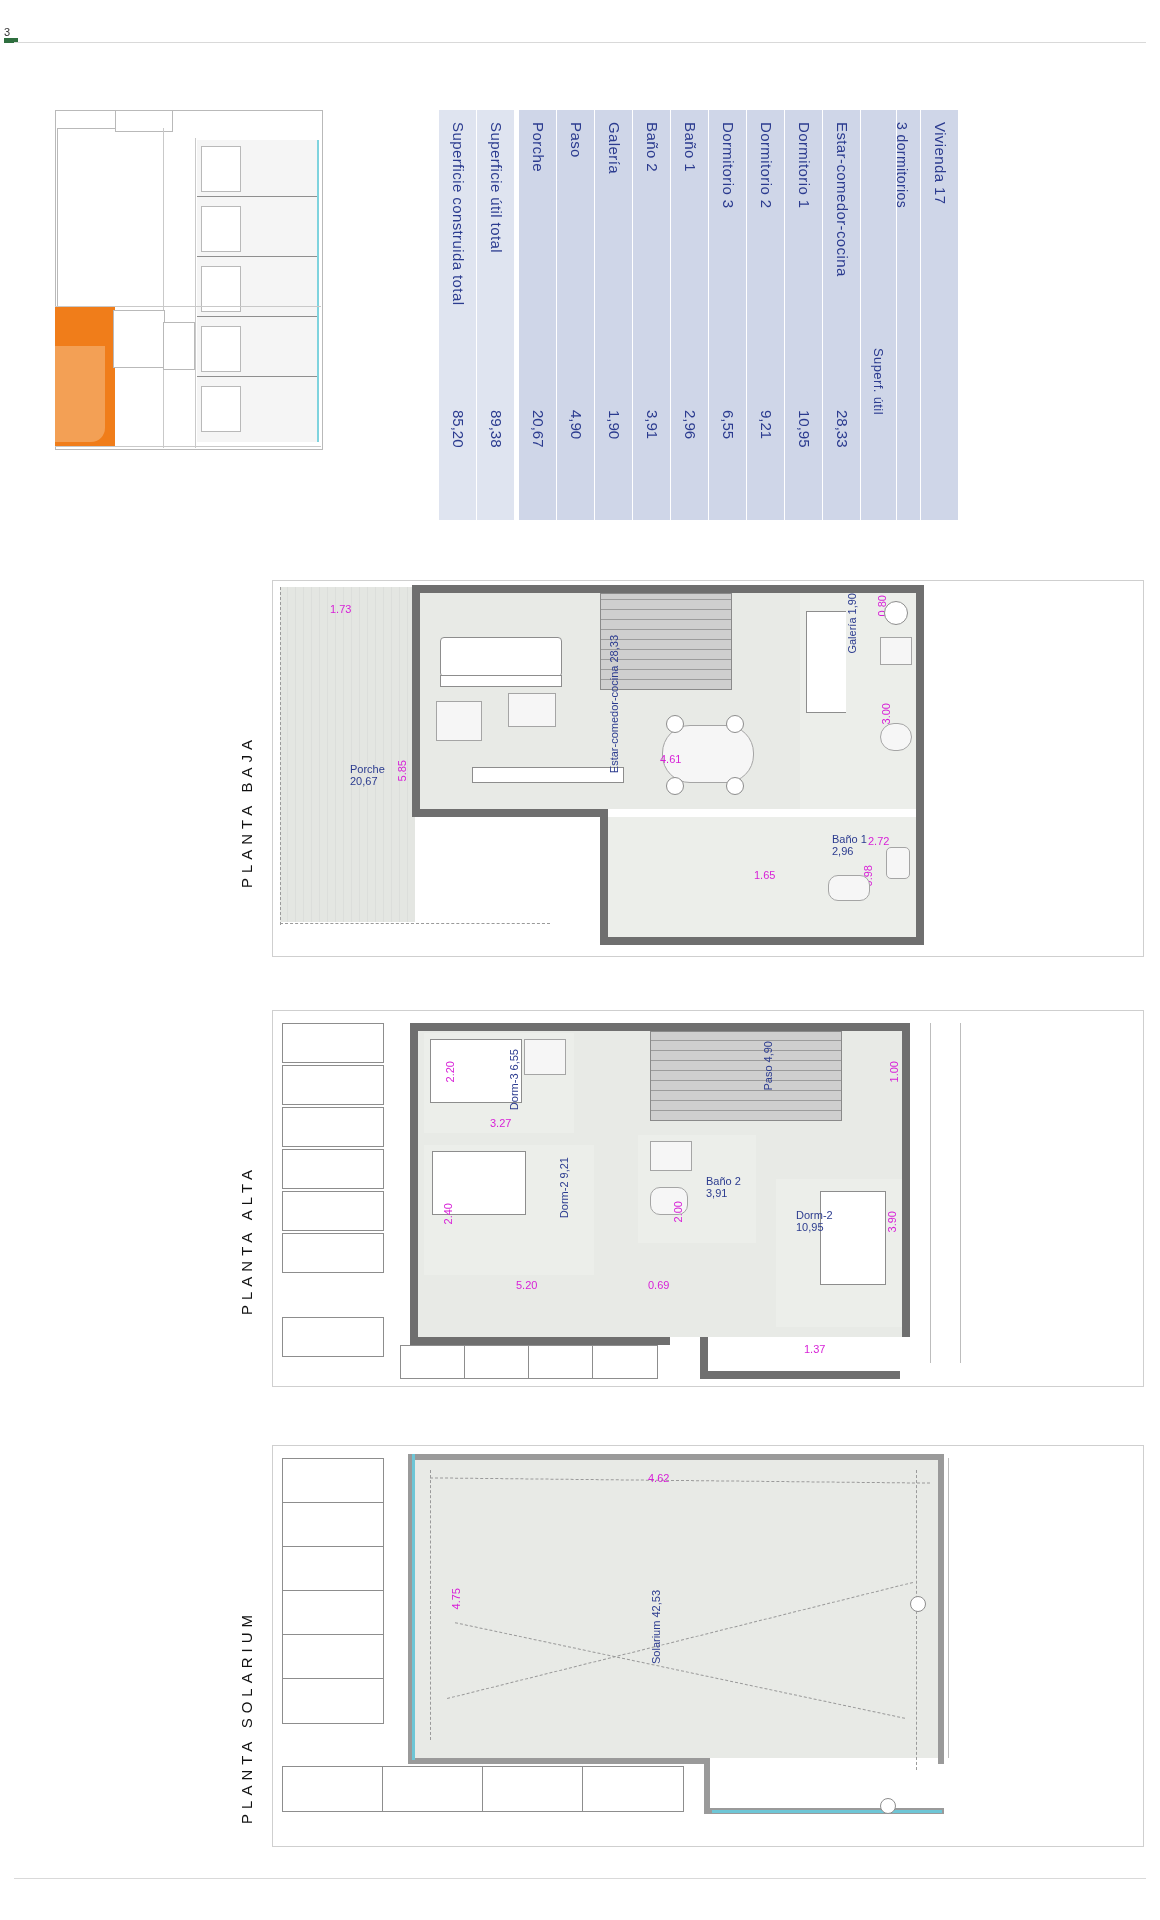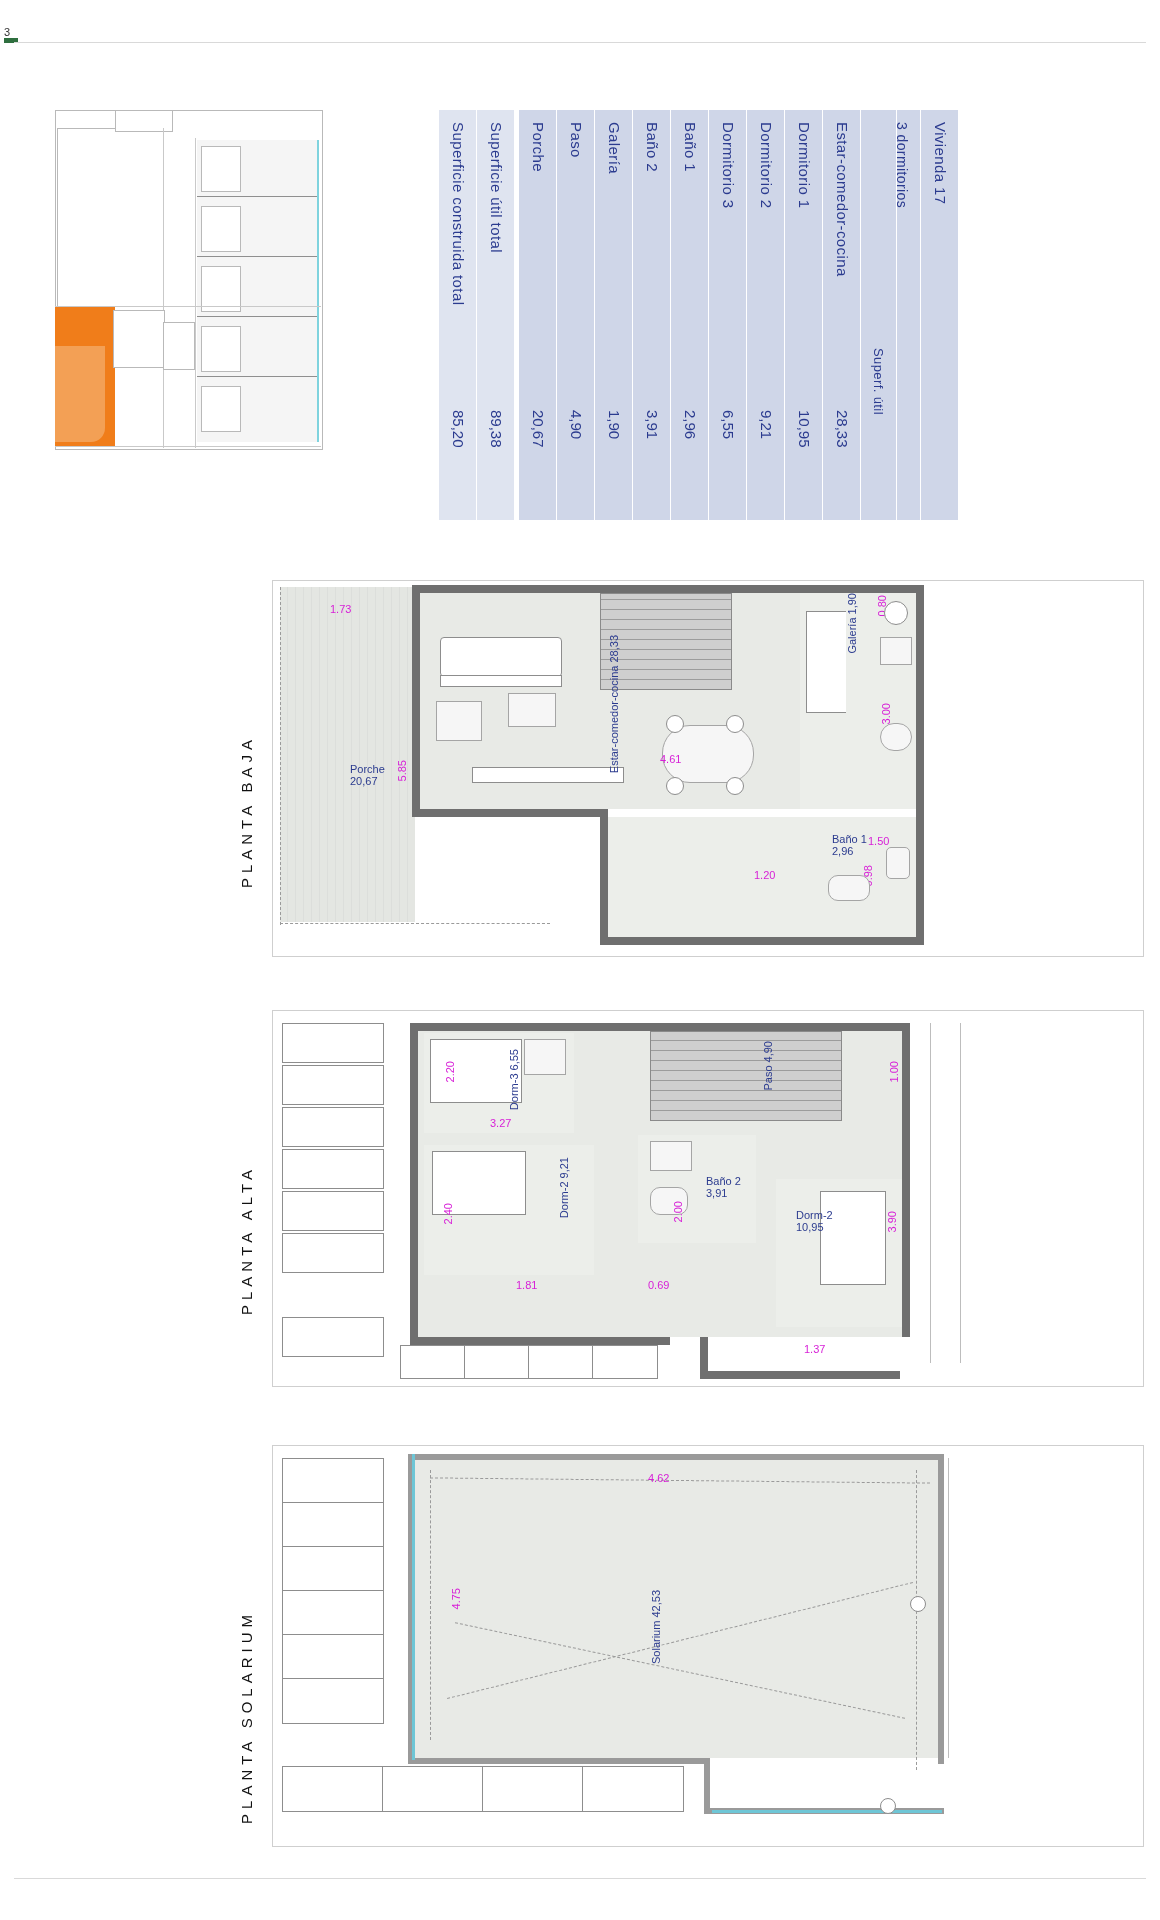--- a/index.html
+++ b/index.html
@@ -207,25 +207,25 @@
     <div class="dimm v" style="left:876px;top:20px;">0.80</div>
     <div class="dimm v" style="left:880px;top:128px;">3.00</div>
     <div class="furn-s" style="left:880px;top:62px;width:30px;height:26px;"></div>
     <div class="furn-s" style="left:880px;top:148px;width:30px;height:26px;border-radius:14px;"></div>
     <div class="dot" style="left:884px;top:26px;width:22px;height:22px;"></div>
 
     <div class="room2" style="left:818px;top:254px;width:98px;height:104px;"></div>
     <div class="lblblue" style="left:832px;top:258px;">
       <span>Baño 1</span><br><span>2,96</span>
     </div>
-    <div class="dimm" style="left:868px;top:260px;">1.50</div>
+    <div class="dimm" style="left:868px;top:260px;">2.72</div>
     <div class="dimm v" style="left:862px;top:290px;">0.98</div>
     <div class="furn-s" style="left:886px;top:272px;width:22px;height:30px;border-radius:5px;"></div>
     <div class="furn-s" style="left:828px;top:300px;width:40px;height:24px;border-radius:10px;"></div>
-    <div class="dimm" style="left:754px;top:294px;">1.20</div>
+    <div class="dimm" style="left:754px;top:294px;">1.65</div>
   </div>
 
   <div class="floor" style="left:0;top:1005px;width:1160px;height:390px;">
     <div class="floor-title" style="left:238px;top:160px;">PLANTA ALTA</div>
     <div class="fl-frame" style="left:272px;top:5px;width:870px;height:375px;"></div>
 
     <div class="furn" style="left:282px;top:18px;width:100px;height:38px;"></div>
     <div class="furn" style="left:282px;top:60px;width:100px;height:38px;"></div>
     <div class="furn" style="left:282px;top:102px;width:100px;height:38px;"></div>
     <div class="furn" style="left:282px;top:144px;width:100px;height:38px;"></div>
@@ -251,21 +251,21 @@
     </div>
     <div class="dimm v" style="left:444px;top:56px;">2.20</div>
     <div class="dimm" style="left:490px;top:112px;">3.27</div>
 
     <div class="room2" style="left:424px;top:140px;width:170px;height:130px;"></div>
     <div class="furn" style="left:432px;top:146px;width:92px;height:62px;"></div>
     <div class="lblblue v" style="left:558px;top:152px;">
       <span>Dorm-2</span> <span>9,21</span>
     </div>
     <div class="dimm v" style="left:442px;top:198px;">2.40</div>
-    <div class="dimm" style="left:516px;top:274px;">1.81</div>
+    <div class="dimm" style="left:516px;top:274px;">5.20</div>
 
     <div class="stair" style="left:650px;top:26px;width:190px;height:88px;"></div>
     <div class="lblblue v" style="left:762px;top:36px;">
       <span>Paso</span> <span>4,90</span>
     </div>
     <div class="dimm v" style="left:888px;top:56px;">1.00</div>
 
     <div class="room2" style="left:638px;top:130px;width:118px;height:108px;"></div>
     <div class="furn-s" style="left:650px;top:136px;width:40px;height:28px;"></div>
     <div class="furn-s" style="left:650px;top:182px;width:36px;height:26px;border-radius:10px;"></div>

